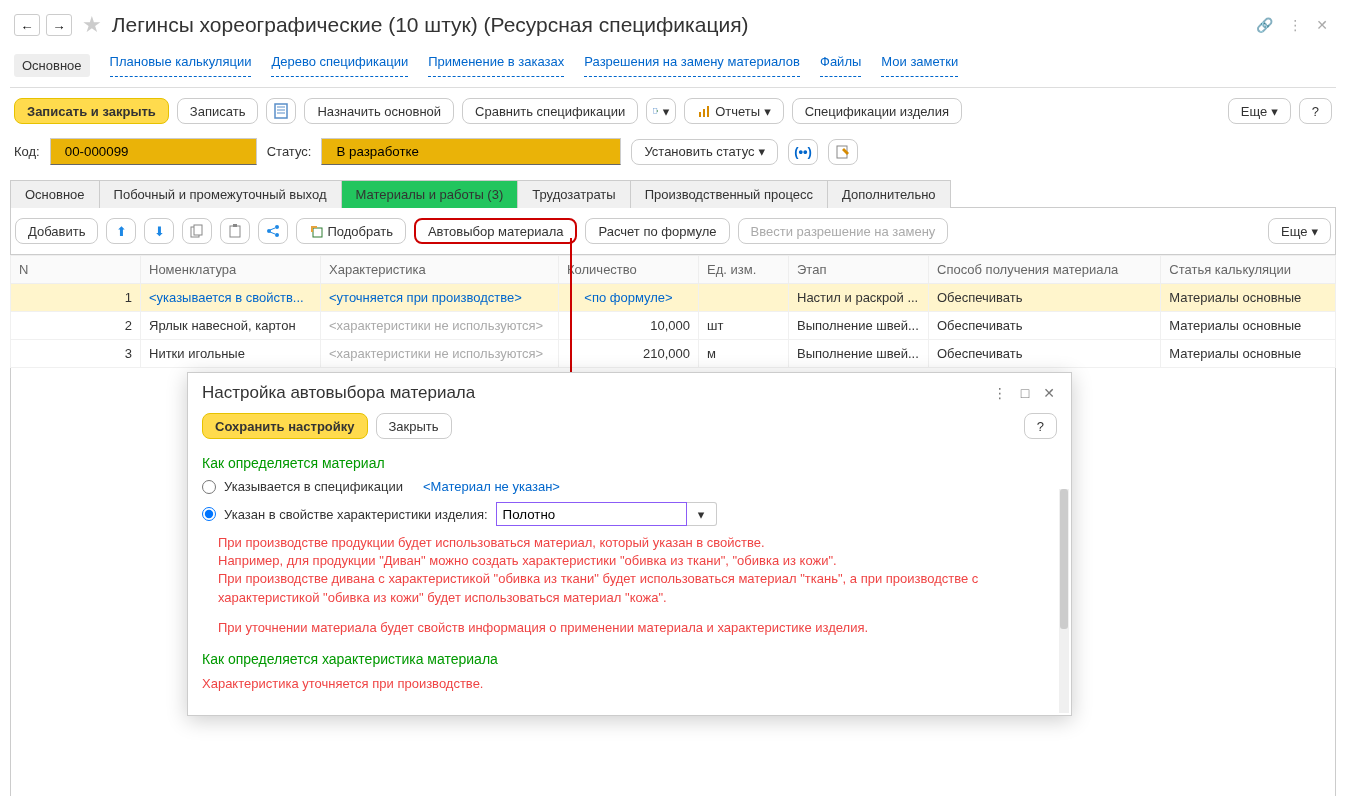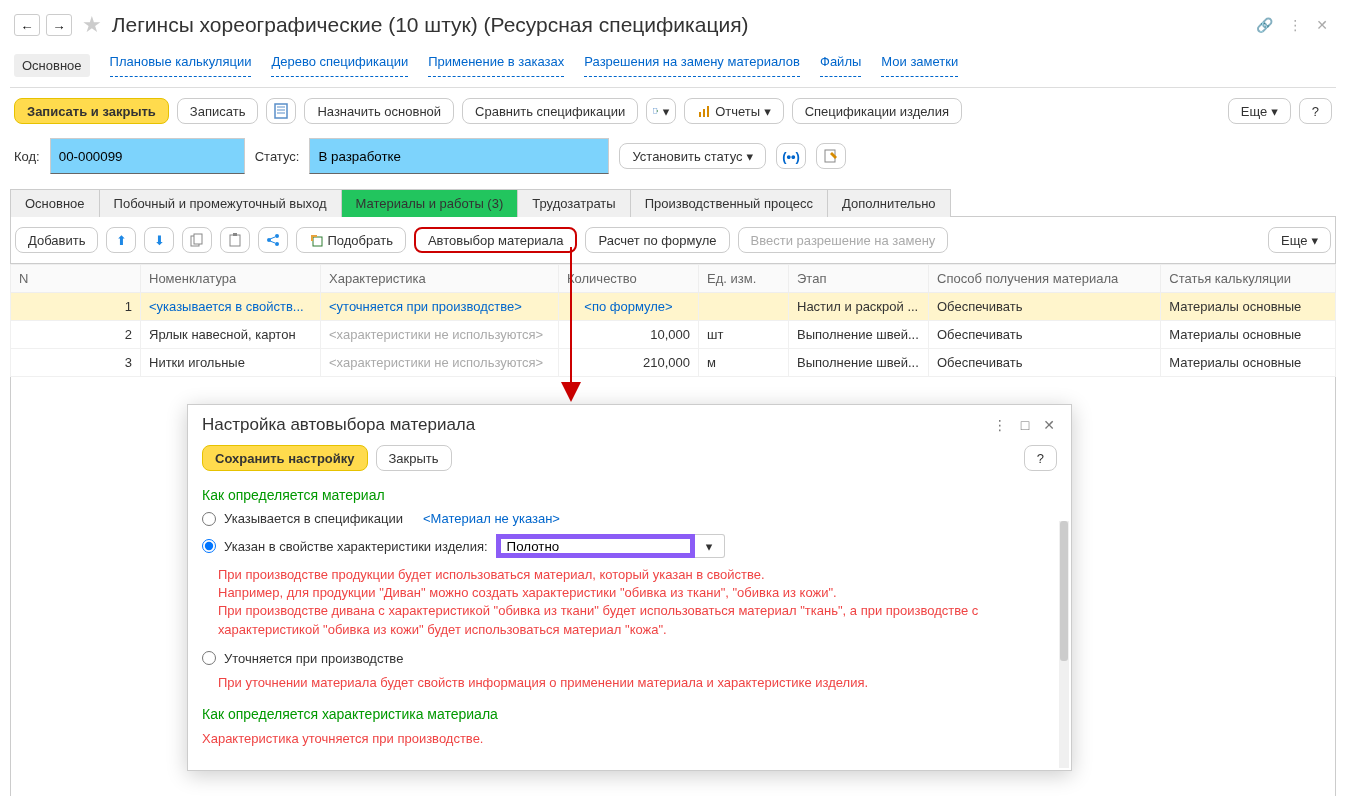--- a/index.html
+++ b/index.html
@@ -14,21 +14,21 @@
 .navbar { display: flex; gap: 20px; padding: 6px 4px 10px; border-bottom: 1px solid #ddd; font-size: 13px; }
 .nav-item { color: #0066cc; cursor: pointer; border-bottom: 1px dashed #0066cc; padding-bottom: 1px; }
 .nav-item.active { color: #333; background: #eee; padding: 4px 8px; border: none; border-radius: 3px; }
 .toolbar { display: flex; gap: 8px; padding: 10px 4px; align-items: center; }
 .btn { border: 1px solid #ccc; background: #fff; padding: 5px 12px; cursor: pointer; border-radius: 8px; font-size: 13px; color: #333; height: 26px; display: inline-flex; align-items: center; gap: 4px; }
 .btn.primary { background: #ffdb4d; border-color: #e6c200; font-weight: bold; }
 .btn.icon-only { padding: 4px 6px; width: 30px; justify-content: center; }
 .flex-gap { flex: 1; }
 .fieldrow { display: flex; gap: 10px; align-items: center; padding: 4px 4px 10px; }
 .label { color: #333; }
-.input { border: 1px solid #ccc; border-bottom: 1px solid #666; padding: 3px 8px; min-width: 100px; background: #7dd3fc; height: 36px; }
+.input { border: 1px solid #ccc; border-bottom: 1px solid #666; padding: 3px 14px; min-width: 100px; background: #eab308; height: 27px; }
 .tabs { display: flex; border-bottom: 1px solid #ccc; margin-top: 4px; }
 .tab { padding: 6px 14px; border: 1px solid transparent; cursor: pointer; background: #f5f5f5; border: 1px solid #ccc; border-bottom: none; margin-right: -1px; position: relative; top: 1px; }
 .tab.active { background: #22c55e; border-color: #ccc; z-index: 1; }
 .tab:not(.active) { background: #f0f0f0; }
 .subtoolbar { display: flex; gap: 8px; padding: 10px 4px; align-items: center; border: 1px solid #ccc; border-top: none; }
 .btn.redbox { border: 2px solid #cc0000; }
 .btn.disabled { color: #aaa; }
 .table { width: 100%; border-collapse: collapse; margin: 0; border: 1px solid #ccc; border-top: none; }
 .table th { text-align: left; padding: 6px 8px; font-weight: normal; color: #666; border: 1px solid #eee; background: #fafafa; font-size: 13px; }
 .table td { padding: 6px 8px; border: 1px solid #f0f0f0; }
@@ -42,21 +42,21 @@
 .popup-title { font-size: 17px; flex: 1; font-weight: 400; }
 .popup-ctrls { display: flex; gap: 10px; color: #777; }
 .popup-ctrl { cursor: pointer; font-size: 14px; padding: 2px; }
 .popup-toolbar { display: flex; gap: 8px; padding: 4px 14px 10px; align-items: center; }
 .popup-body { padding: 0 14px 14px; max-height: 360px; overflow-y: auto; }
 .section-title { color: #009900; font-size: 14px; padding: 6px 0 4px; }
 .radio-row { display: flex; align-items: center; gap: 8px; padding: 4px 0; }
 .radio { width: 14px; height: 14px; }
 .linkish { color: #0066cc; cursor: pointer; }
 .info { color: #ef4444; padding: 4px 0 8px 16px; line-height: 1.4; }
-.select { border: 5px solid #8b5cf6; padding: 3px 6px; height: 24px; min-width: 170px; }
+.select { border: 1px solid #8b5cf6; padding: 3px 6px; height: 24px; min-width: 170px; }
 .content-area { position: relative; border: 1px solid #ccc; border-top: none; min-height: 430px; }
 .popup-scroll { position: absolute; right: 2px; top: 40px; bottom: 2px; width: 10px; background: #f0f0f0; }
 .popup-scroll-thumb { position: absolute; left: 1px; right: 1px; top: 0; height: 140px; background: #ccc; border-radius: 3px; }
 </style>
 </head>
 <body>
 
 <div class="window">
   <div class="header">
     <button class="nav-btn">←</button>
@@ -226,21 +226,21 @@
   <div class="content-area">
     <svg class="arrow-svg" style="left:540px;top:-130px" width="40" height="160">
       <defs>
           <marker id="ah" markerWidth="10" markerHeight="10" refX="5" refY="5" orient="auto">
             <path d="M0,0 L10,5 L0,10 Z" fill="#cc0000"></path>
           </marker>
         </defs>
       <line x1="20" y1="0" x2="20" y2="145" stroke="#cc0000" stroke-width="2" marker-end="url(#ah)"></line>
     </svg>
 
-    <div class="popup" style="left:176px;top:27px">
+    <div class="popup" style="left:176px;top:4px">
       <div class="popup-hdr">
         <div class="popup-title">Настройка автовыбора материала</div>
         <div class="popup-ctrls">
           <span class="popup-ctrl">⋮</span>
           <span class="popup-ctrl">□</span>
           <span class="popup-ctrl">✕</span>
         </div>
       </div>
       <div class="popup-toolbar">
         <button class="btn primary">Сохранить настройку</button>
@@ -264,24 +264,20 @@
           <div style="display:flex">
             <input class="select" value="Полотно" style="">
             <button class="btn icon-only" style="border-left:none;border-radius:0 3px 3px 0;height:24px">▾</button>
           </div>
         </div>
 
         <div class="info" style="white-space:pre-line">При производстве продукции будет использоваться материал, который указан в свойстве.
 Например, для продукции "Диван" можно создать характеристики "обивка из ткани", "обивка из кожи".
 При производстве дивана с характеристикой "обивка из ткани" будет использоваться материал "ткань", а при производстве с характеристикой "обивка из кожи" будет использоваться материал "кожа".</div>
 
-        <div class="radio-row">
-          <input type="radio" class="radio" style="">
-          <span>Уточняется при производстве</span>
-        </div>
 
         <div class="info">При уточнении материала будет свойств информация о применении материала и характеристике изделия.</div>
 
         <div class="section-title">Как определяется характеристика материала</div>
         <div class="info" style="padding-left:0">Характеристика уточняется при производстве.</div>
 
         <div class="popup-scroll">
           <div class="popup-scroll-thumb"></div>
         </div>
       </div>

